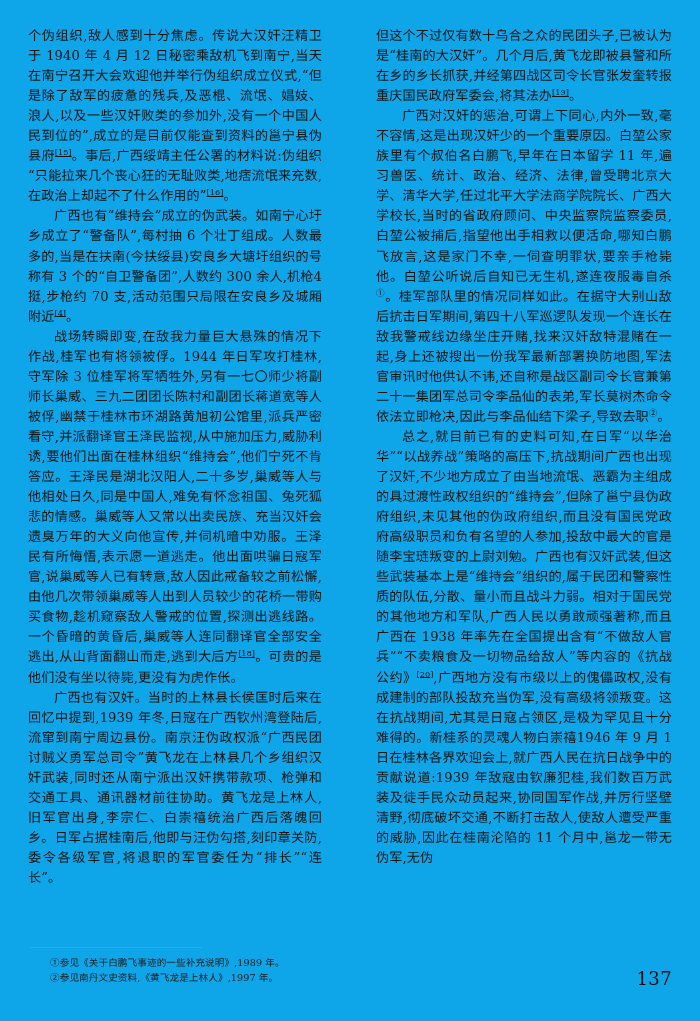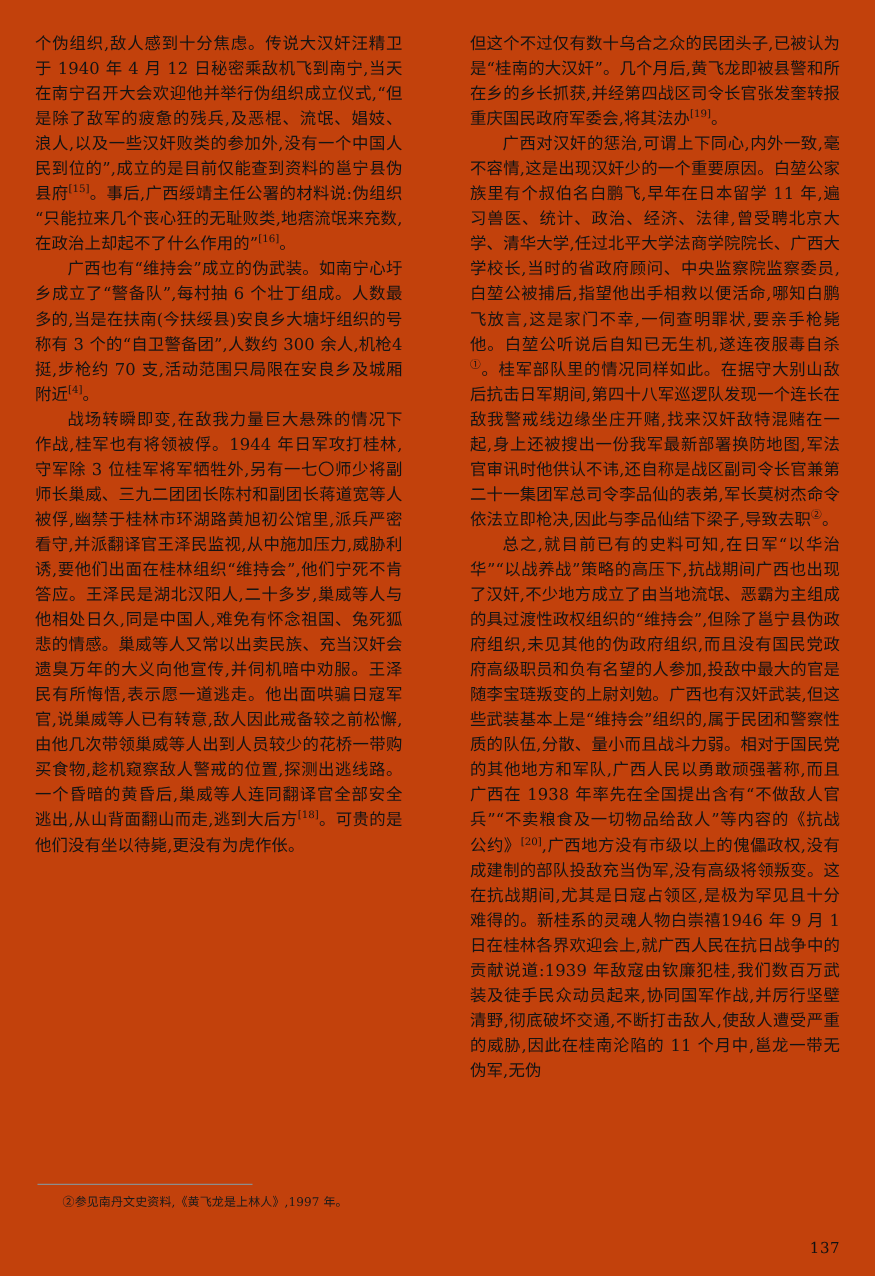--- a/index.html
+++ b/index.html
@@ -9,21 +9,21 @@
     background: #ffffff;
   }
   body {
     font-family: "DejaVu Serif", "Liberation Serif", serif;
     color: #1b1b1b;
   }
   #page {
     position: relative;
     width: 700px;
     height: 1021px;
-    background: #c2410c;
+    background: #0ea5e9;
     overflow: hidden;
     box-sizing: border-box;
   }
   
   .columns {
     position: absolute;
     left: 0;
     top: 0;
     width: 700px;
     height: 960px;
@@ -58,20 +58,21 @@
     hyphens: none;
   }
   p.para.indent {
     text-indent: 26px;
   }
   sup.ref {
     font-size: 8.2px;
     vertical-align: super;
     line-height: 0;
     letter-spacing: 0;
+    text-decoration: underline;
   }
   sup.circ {
     font-size: 8.6px;
     vertical-align: super;
     line-height: 0;
   }
   
   .footnotes {
     position: absolute;
     left: 28px;
@@ -93,48 +94,50 @@
     white-space: nowrap;
     font-family: "DejaVu Serif", "Liberation Serif", serif;
   }
   .fn-marker {
     font-size: 9.6px;
   }
   
   .folio {
     position: absolute;
     right: 28px;
-    bottom: 16px;
-    font-size: 12px;
+    bottom: 32px;
+    font-size: 18px;
     letter-spacing: 0.4px;
     color: #111;
     font-family: "DejaVu Serif", "Liberation Serif", serif;
   }
 </style>
 </head>
 <body>
 
 <div id="page">
 
   <div class="columns">
 
     <div class="col col-left">
       <p class="para">个伪组织,敌人感到十分焦虑。传说大汉奸汪精卫于 1940 年 4 月 12 日秘密乘敌机飞到南宁,当天在南宁召开大会欢迎他并举行伪组织成立仪式,“但是除了敌军的疲惫的残兵,及恶棍、流氓、娼妓、浪人,以及一些汉奸败类的参加外,没有一个中国人民到位的”,成立的是目前仅能查到资料的邕宁县伪县府<sup class="ref">[15]</sup>。事后,广西绥靖主任公署的材料说:伪组织“只能拉来几个丧心狂的无耻败类,地痞流氓来充数,在政治上却起不了什么作用的”<sup class="ref">[16]</sup>。</p>
       <p class="para indent">广西也有“维持会”成立的伪武装。如南宁心圩乡成立了“警备队”,每村抽 6 个壮丁组成。人数最多的,当是在扶南(今扶绥县)安良乡大塘圩组织的号称有 3 个的“自卫警备团”,人数约 300 余人,机枪4 挺,步枪约 70 支,活动范围只局限在安良乡及城厢附近<sup class="ref">[4]</sup>。</p>
       <p class="para indent">战场转瞬即变,在敌我力量巨大悬殊的情况下作战,桂军也有将领被俘。1944 年日军攻打桂林,守军除 3 位桂军将军牺牲外,另有一七〇师少将副师长巢威、三九二团团长陈村和副团长蒋道宽等人被俘,幽禁于桂林市环湖路黄旭初公馆里,派兵严密看守,并派翻译官王泽民监视,从中施加压力,威胁利诱,要他们出面在桂林组织“维持会”,他们宁死不肯答应。王泽民是湖北汉阳人,二十多岁,巢威等人与他相处日久,同是中国人,难免有怀念祖国、兔死狐悲的情感。巢威等人又常以出卖民族、充当汉奸会遗臭万年的大义向他宣传,并伺机暗中劝服。王泽民有所悔悟,表示愿一道逃走。他出面哄骗日寇军官,说巢威等人已有转意,敌人因此戒备较之前松懈,由他几次带领巢威等人出到人员较少的花桥一带购买食物,趁机窥察敌人警戒的位置,探测出逃线路。一个昏暗的黄昏后,巢威等人连同翻译官全部安全逃出,从山背面翻山而走,逃到大后方<sup class="ref">[18]</sup>。可贵的是他们没有坐以待毙,更没有为虎作伥。</p>
+      <p class="para indent">广西也有汉奸。当时的上林县长侯匡时后来在回忆中提到,1939 年冬,日寇在广西钦州湾登陆后,流窜到南宁周边县份。南京汪伪政权派“广西民团讨贼义勇军总司令”黄飞龙在上林县几个乡组织汉奸武装,同时还从南宁派出汉奸携带款项、枪弹和交通工具、通讯器材前往协助。黄飞龙是上林人,旧军官出身,李宗仁、白崇禧统治广西后落魄回乡。日军占据桂南后,他即与汪伪勾搭,刻印章关防,委令各级军官,将退职的军官委任为“排长”“连长”。</p>
     </div>
 
     <div class="col col-right">
       <p class="para">但这个不过仅有数十乌合之众的民团头子,已被认为是“桂南的大汉奸”。几个月后,黄飞龙即被县警和所在乡的乡长抓获,并经第四战区司令长官张发奎转报重庆国民政府军委会,将其法办<sup class="ref">[19]</sup>。</p>
       <p class="para indent">广西对汉奸的惩治,可谓上下同心,内外一致,毫不容情,这是出现汉奸少的一个重要原因。白堃公家族里有个叔伯名白鹏飞,早年在日本留学 11 年,遍习兽医、统计、政治、经济、法律,曾受聘北京大学、清华大学,任过北平大学法商学院院长、广西大学校长,当时的省政府顾问、中央监察院监察委员,白堃公被捕后,指望他出手相救以便活命,哪知白鹏飞放言,这是家门不幸,一伺查明罪状,要亲手枪毙他。白堃公听说后自知已无生机,遂连夜服毒自杀<sup class="circ">①</sup>。桂军部队里的情况同样如此。在据守大别山敌后抗击日军期间,第四十八军巡逻队发现一个连长在敌我警戒线边缘坐庄开赌,找来汉奸敌特混赌在一起,身上还被搜出一份我军最新部署换防地图,军法官审讯时他供认不讳,还自称是战区副司令长官兼第二十一集团军总司令李品仙的表弟,军长莫树杰命令依法立即枪决,因此与李品仙结下梁子,导致去职<sup class="circ">②</sup>。</p>
       <p class="para indent">总之,就目前已有的史料可知,在日军“以华治华”“以战养战”策略的高压下,抗战期间广西也出现了汉奸,不少地方成立了由当地流氓、恶霸为主组成的具过渡性政权组织的“维持会”,但除了邕宁县伪政府组织,未见其他的伪政府组织,而且没有国民党政府高级职员和负有名望的人参加,投敌中最大的官是随李宝琏叛变的上尉刘勉。广西也有汉奸武装,但这些武装基本上是“维持会”组织的,属于民团和警察性质的队伍,分散、量小而且战斗力弱。相对于国民党的其他地方和军队,广西人民以勇敢顽强著称,而且广西在 1938 年率先在全国提出含有“不做敌人官兵”“不卖粮食及一切物品给敌人”等内容的《抗战公约》<sup class="ref">[20]</sup>,广西地方没有市级以上的傀儡政权,没有成建制的部队投敌充当伪军,没有高级将领叛变。这在抗战期间,尤其是日寇占领区,是极为罕见且十分难得的。新桂系的灵魂人物白崇禧1946 年 9 月 1 日在桂林各界欢迎会上,就广西人民在抗日战争中的贡献说道:1939 年敌寇由钦廉犯桂,我们数百万武装及徒手民众动员起来,协同国军作战,并厉行坚壁清野,彻底破坏交通,不断打击敌人,使敌人遭受严重的威胁,因此在桂南沦陷的 11 个月中,邕龙一带无伪军,无伪</p>
     </div>
 
   </div>
 
   <div class="footnotes">
     <div class="fn-rule"></div>
+    <div class="fn-line"><span class="fn-marker">①</span><span>参见《关于白鹏飞事迹的一些补充说明》,1989 年。</span></div>
     <div class="fn-line"><span class="fn-marker">②</span><span>参见南丹文史资料,《黄飞龙是上林人》,1997 年。</span></div>
   </div>
 
   <div class="folio">137</div>
 
 </div>
 
 </body></html>

